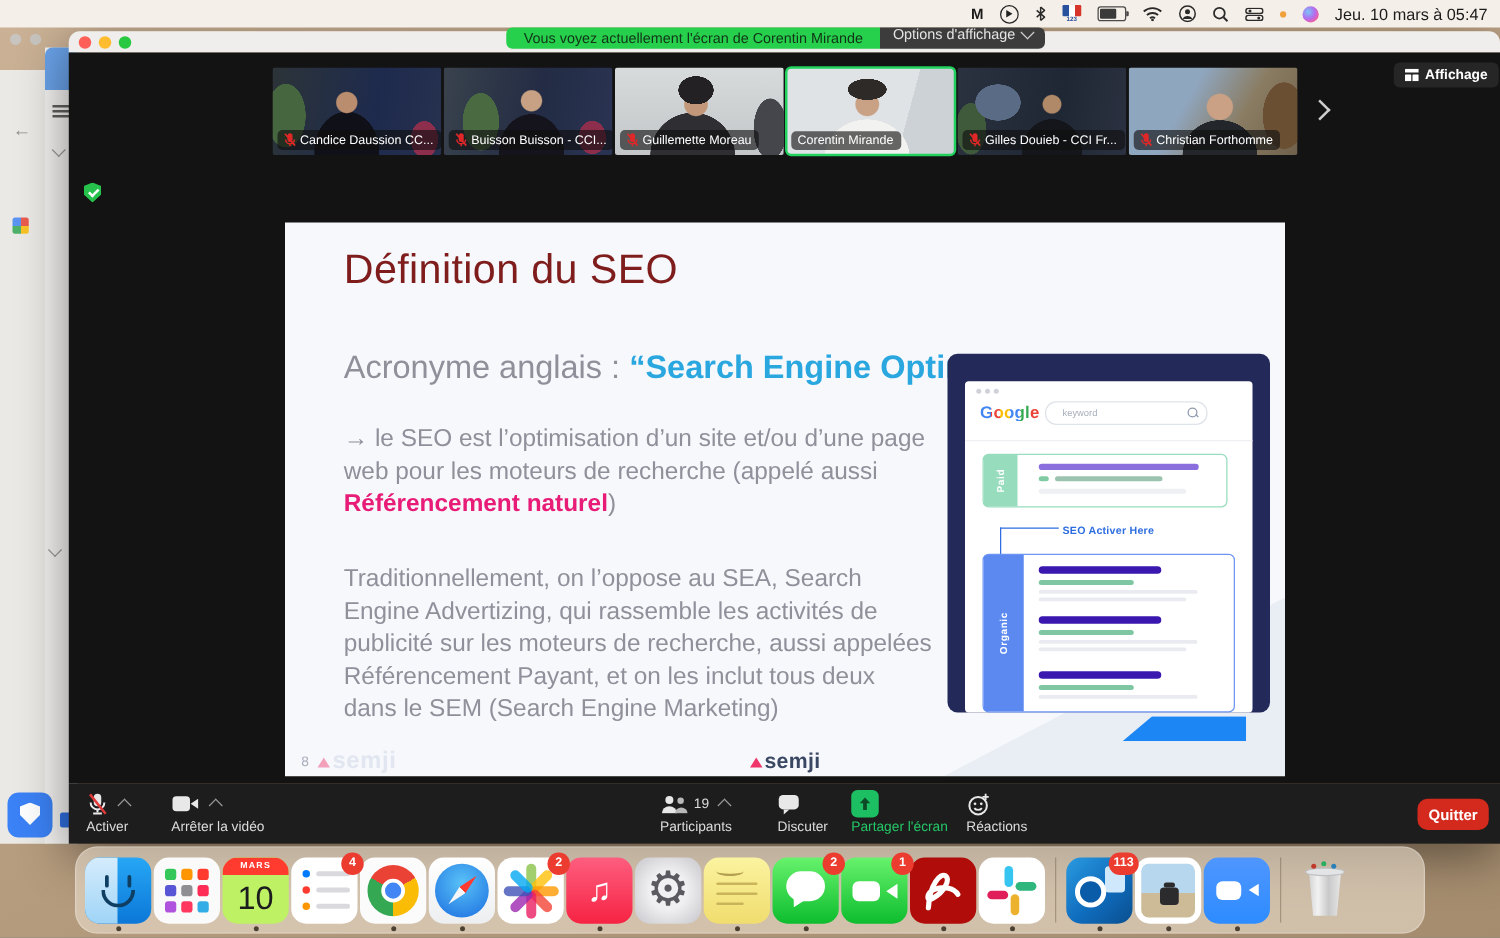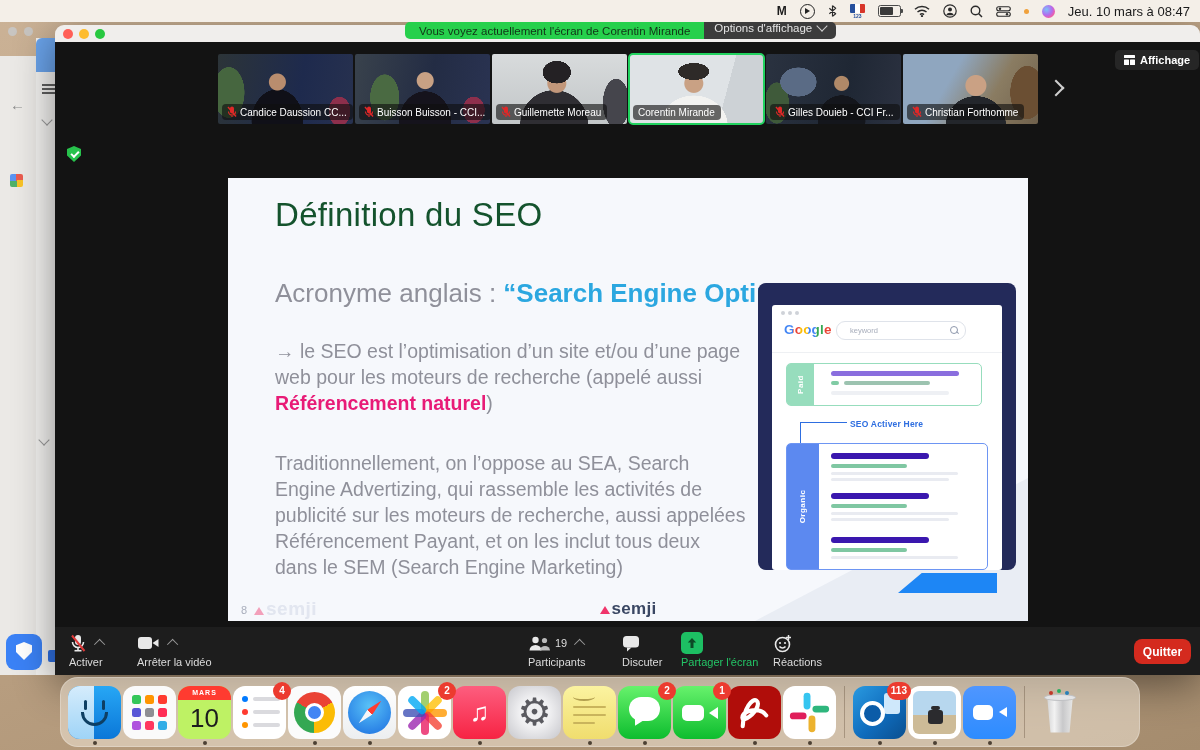--- a/index.html
+++ b/index.html
@@ -93,21 +93,21 @@
   #affbtn{position:absolute;left:1060px;top:8px;background:#262626;border-radius:5px;
     display:flex;align-items:center;gap:5px;padding:4px 9px;color:#fff;font-size:11px;font-weight:600}
 
   .shield{position:absolute;left:12px;top:104px;width:14px;height:16px;background:#27c24c;
     clip-path:polygon(50% 0,100% 18%,100% 60%,50% 100%,0 60%,0 18%)}
   .shield::after{content:"";position:absolute;left:3.5px;top:5px;width:6px;height:3px;
     border-left:2px solid #fff;border-bottom:2px solid #fff;transform:rotate(-45deg)}
 
   
   #slide{position:absolute;left:173px;top:136px;width:800px;height:443px;background:#f6f8fc;color:#8f909a}
-  #slide .title{position:absolute;left:47px;top:18px;font-size:33px;color:#14532d;font-weight:500;letter-spacing:.3px}
+  #slide .title{position:absolute;left:47px;top:18px;font-size:33px;color:#7f1d1d;font-weight:500;letter-spacing:.3px}
   #slide .acr{position:absolute;left:47px;top:100px;font-size:26px}
   .cyan{color:#2ba7e0;font-weight:700}
   .pinkb{color:#e81b77;font-weight:700}
   #slide .para{position:absolute;left:47px;width:472px;font-size:19.5px;line-height:26px}
   .corner-tri{position:absolute;left:527px;top:300px;width:273px;height:143px;background:#e9edf4;
     clip-path:polygon(0 100%,100% 100%,100% 0)}
   .navy{position:absolute;left:530px;top:105px;width:258px;height:287px;background:#232a5a;border-radius:8px}
   .browser{position:absolute;left:14px;top:22px;width:230px;height:265px;background:#fff;border-radius:3px}
   .bdots{position:absolute;left:9px;top:6px;width:4px;height:4px;border-radius:50%;background:#cfd2d8;
     box-shadow:7px 0 0 #cfd2d8,14px 0 0 #cfd2d8}
@@ -506,21 +506,21 @@
     <span class="mb-ic">
       <svg width="15" height="11" viewBox="0 0 15 11">
           <rect x="0.7" y="0.7" width="13.6" height="4" rx="2" stroke="#2a2a2a" stroke-width="1.1" fill="none"></rect>
           <circle cx="4" cy="2.7" r="1.2" fill="#2a2a2a"></circle>
           <rect x="0.7" y="6.3" width="13.6" height="4" rx="2" stroke="#2a2a2a" stroke-width="1.1" fill="none"></rect>
           <circle cx="11" cy="8.3" r="1.2" fill="#2a2a2a"></circle>
         </svg>
     </span>
     <span class="mb-ic odot"></span>
     <span class="mb-ic siri"></span>
-    <span id="clock">Jeu. 10 mars à 08:47</span>
+    <span id="clock">Jeu. 10 mars à 05:47</span>
   </div>
 </div>
 
 <div id="dock">
   <div class="dk">
     <div class="ic finder">
         <span class="f-eye" style="left:16px"></span>
         <span class="f-eye" style="left:34px"></span>
         <span class="f-smile"></span>
       </div>

